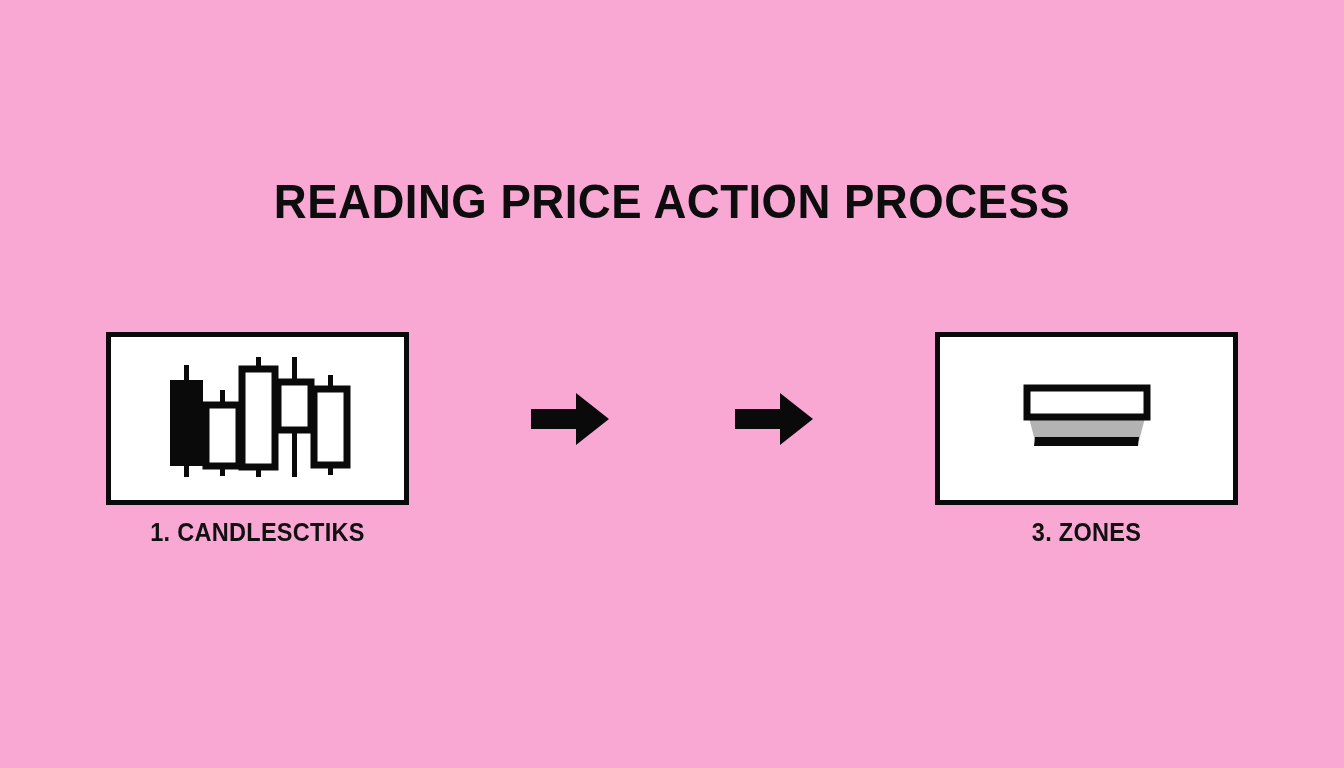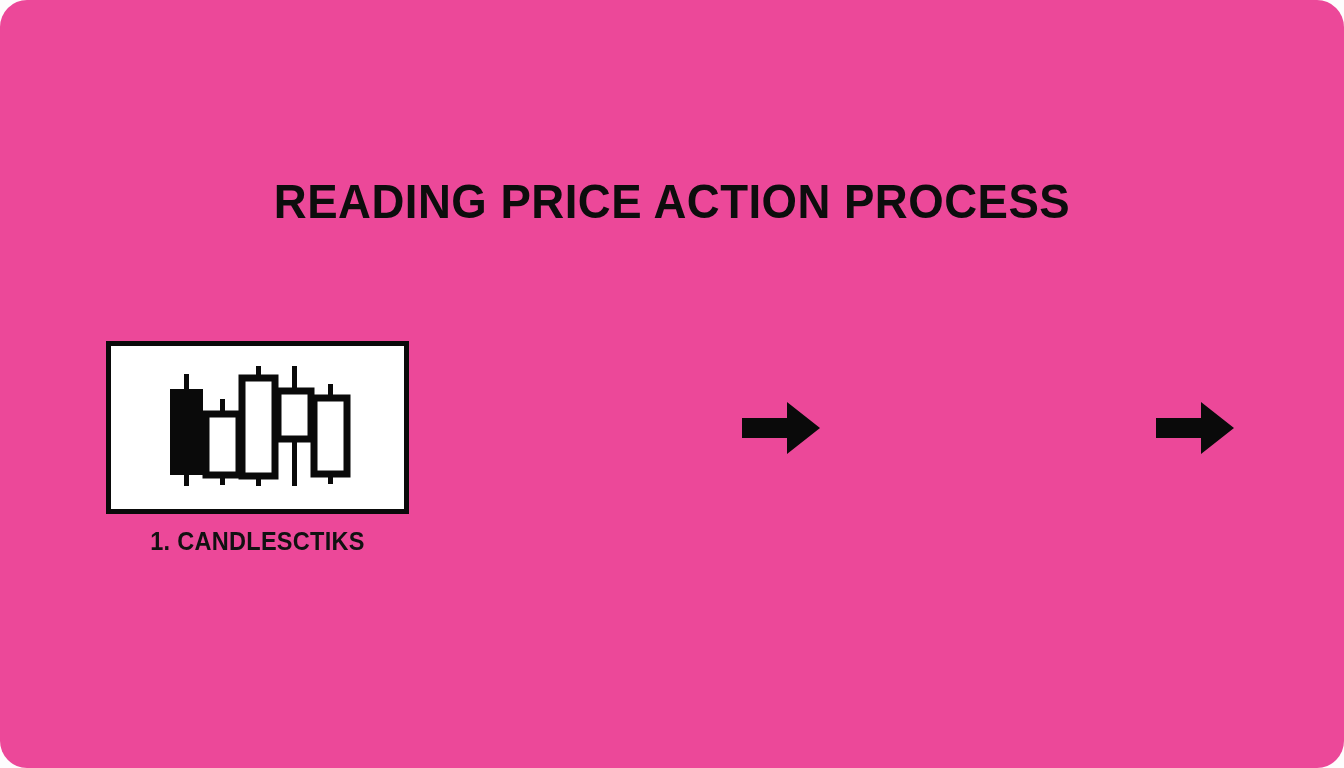--- a/index.html
+++ b/index.html
@@ -12,22 +12,21 @@
     height: 768px;
     background: #fdfdfd;
     font-family: "Liberation Sans", sans-serif;
     overflow: hidden;
     position: relative;
   }
 
   #slide {
     position: absolute;
     inset: 0;
-    background: #ec4899;
-    border-radius: 27px;
+    background: #f9a8d4;
   }
 
   
   #title {
     position: absolute;
     top: 143px;
     left: 0;
     width: 1344px;
     text-align: center;
     font-family: "Liberation Sans Narrow", "Liberation Sans", sans-serif;
@@ -37,21 +36,21 @@
     color: #0d0d0d;
     line-height: 1.05;
     transform: scaleX(0.93);
     transform-origin: 50% 50%;
     white-space: nowrap;
   }
 
   
   #flow {
     position: absolute;
-    top: 341px;
+    top: 332px;
     left: 106px;
     width: 1132px;
     height: 173px;
     display: flex;
     align-items: center;
     justify-content: space-between;
   }
 
   .stage {
     position: relative;
@@ -143,15 +142,28 @@
       </svg>
     </div>
 
 
     <div class="arrow">
       <svg width="78" height="52" viewBox="0 0 78 52" aria-hidden="true">
         <path d="M0 16 H45 V0 L78 26 L45 52 V36 H0 Z" fill="#0a0a0a"></path>
       </svg>
     </div>
 
+    <div class="stage">
+      <div class="stage-box">
+        <svg class="icon-svg" width="140" height="70" viewBox="0 0 140 70" aria-hidden="true">
+
+          <path d="M10 26 H130 L122 57 H18 Z" fill="#b3b3b3"></path>
+
+          <path d="M18 53 H122 L121 62 H17 Z" fill="#0a0a0a"></path>
+
+          <rect x="10" y="4" width="120" height="29" fill="#ffffff" stroke="#0a0a0a" stroke-width="7"></rect>
+        </svg>
+      </div>
+      <div class="stage-label">3. ZONES</div>
+    </div>
 
   </div>
 </div>
 
 </body></html>

